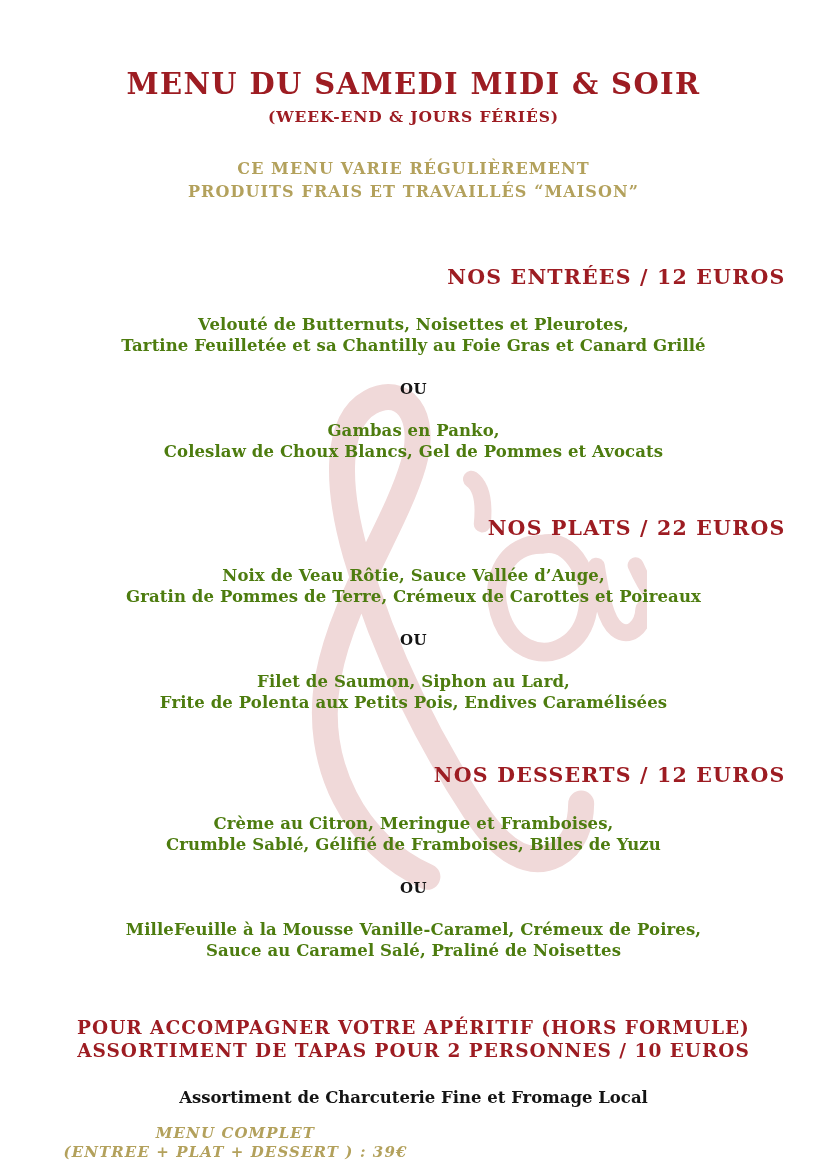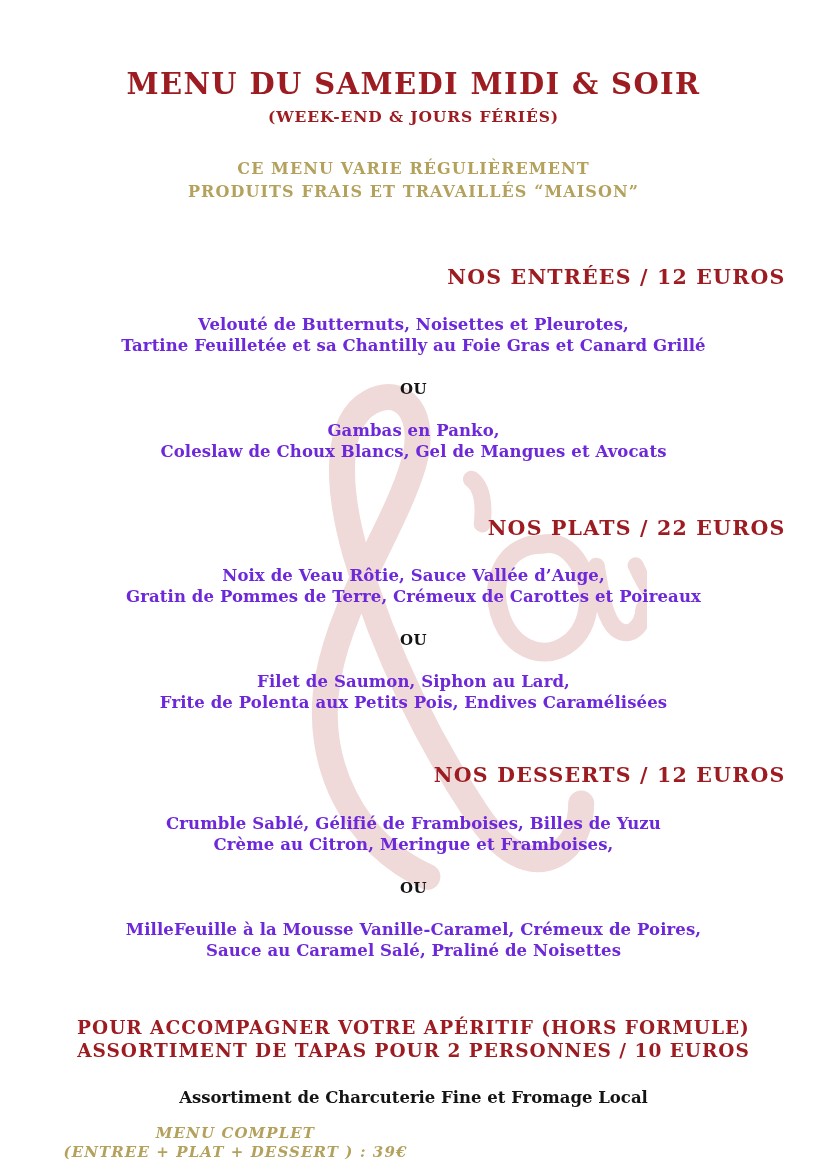--- a/index.html
+++ b/index.html
@@ -82,21 +82,21 @@
     color: #9d1c22;
     font-family: "DejaVu Serif", "Liberation Serif", serif;
     font-weight: bold;
     font-size: 20.5px;
     letter-spacing: 1.2px;
     margin: 0;
     text-transform: uppercase;
     text-align: right;
   }
   .dish {
-    color: #6d28d9;
+    color: #4d7c0f;
     font-family: "DejaVu Serif", "Liberation Serif", serif;
     font-weight: bold;
     font-size: 16.5px;
     line-height: 1.28;
     letter-spacing: 0.1px;
     margin: 0;
   }
   .dish-line { display: block; }
   .or-sep {
     color: #141414;
@@ -219,42 +219,42 @@
 
   <div class="layer course" style="margin-top:62px;">
     <h3 class="course-heading">NOS ENTRÉES  /  12 EUROS</h3>
     <p class="dish" style="margin-top:25px;">
       <span class="dish-line">Velouté de Butternuts, Noisettes et Pleurotes,</span>
       <span class="dish-line">Tartine Feuilletée et sa Chantilly au Foie Gras et Canard Grillé</span>
     </p>
     <p class="or-sep" style="margin-top:24px;">OU</p>
     <p class="dish" style="margin-top:22px;">
       <span class="dish-line">Gambas en Panko,</span>
-      <span class="dish-line">Coleslaw de Choux Blancs, Gel de Mangues et Avocats</span>
+      <span class="dish-line">Coleslaw de Choux Blancs, Gel de Pommes et Avocats</span>
     </p>
   </div>
 
   <div class="layer course" style="margin-top:53px;">
     <h3 class="course-heading">NOS PLATS / 22 EUROS</h3>
     <p class="dish" style="margin-top:25px;">
       <span class="dish-line">Noix de Veau Rôtie, Sauce Vallée d’Auge,</span>
       <span class="dish-line">Gratin de Pommes de Terre, Crémeux de Carottes et Poireaux</span>
     </p>
     <p class="or-sep" style="margin-top:24px;">OU</p>
     <p class="dish" style="margin-top:22px;">
       <span class="dish-line">Filet de Saumon, Siphon au Lard,</span>
       <span class="dish-line">Frite de Polenta aux Petits Pois, Endives Caramélisées</span>
     </p>
   </div>
 
   <div class="layer course" style="margin-top:50px;">
     <h3 class="course-heading">NOS DESSERTS / 12 EUROS</h3>
     <p class="dish" style="margin-top:26px;">
+      <span class="dish-line">Crème au Citron, Meringue et Framboises,</span>
       <span class="dish-line">Crumble Sablé, Gélifié de Framboises, Billes de Yuzu</span>
-      <span class="dish-line">Crème au Citron, Meringue et Framboises,</span>
     </p>
     <p class="or-sep" style="margin-top:24px;">OU</p>
     <p class="dish" style="margin-top:22px;">
       <span class="dish-line">MilleFeuille à la Mousse Vanille-Caramel, Crémeux de Poires,</span>
       <span class="dish-line">Sauce au Caramel Salé, Praliné de Noisettes</span>
     </p>
   </div>
 
   <div class="layer" style="margin-top:56px;text-align:center;">
     <p class="aperitif-heading">POUR ACCOMPAGNER VOTRE APÉRITIF (HORS FORMULE)</p>

